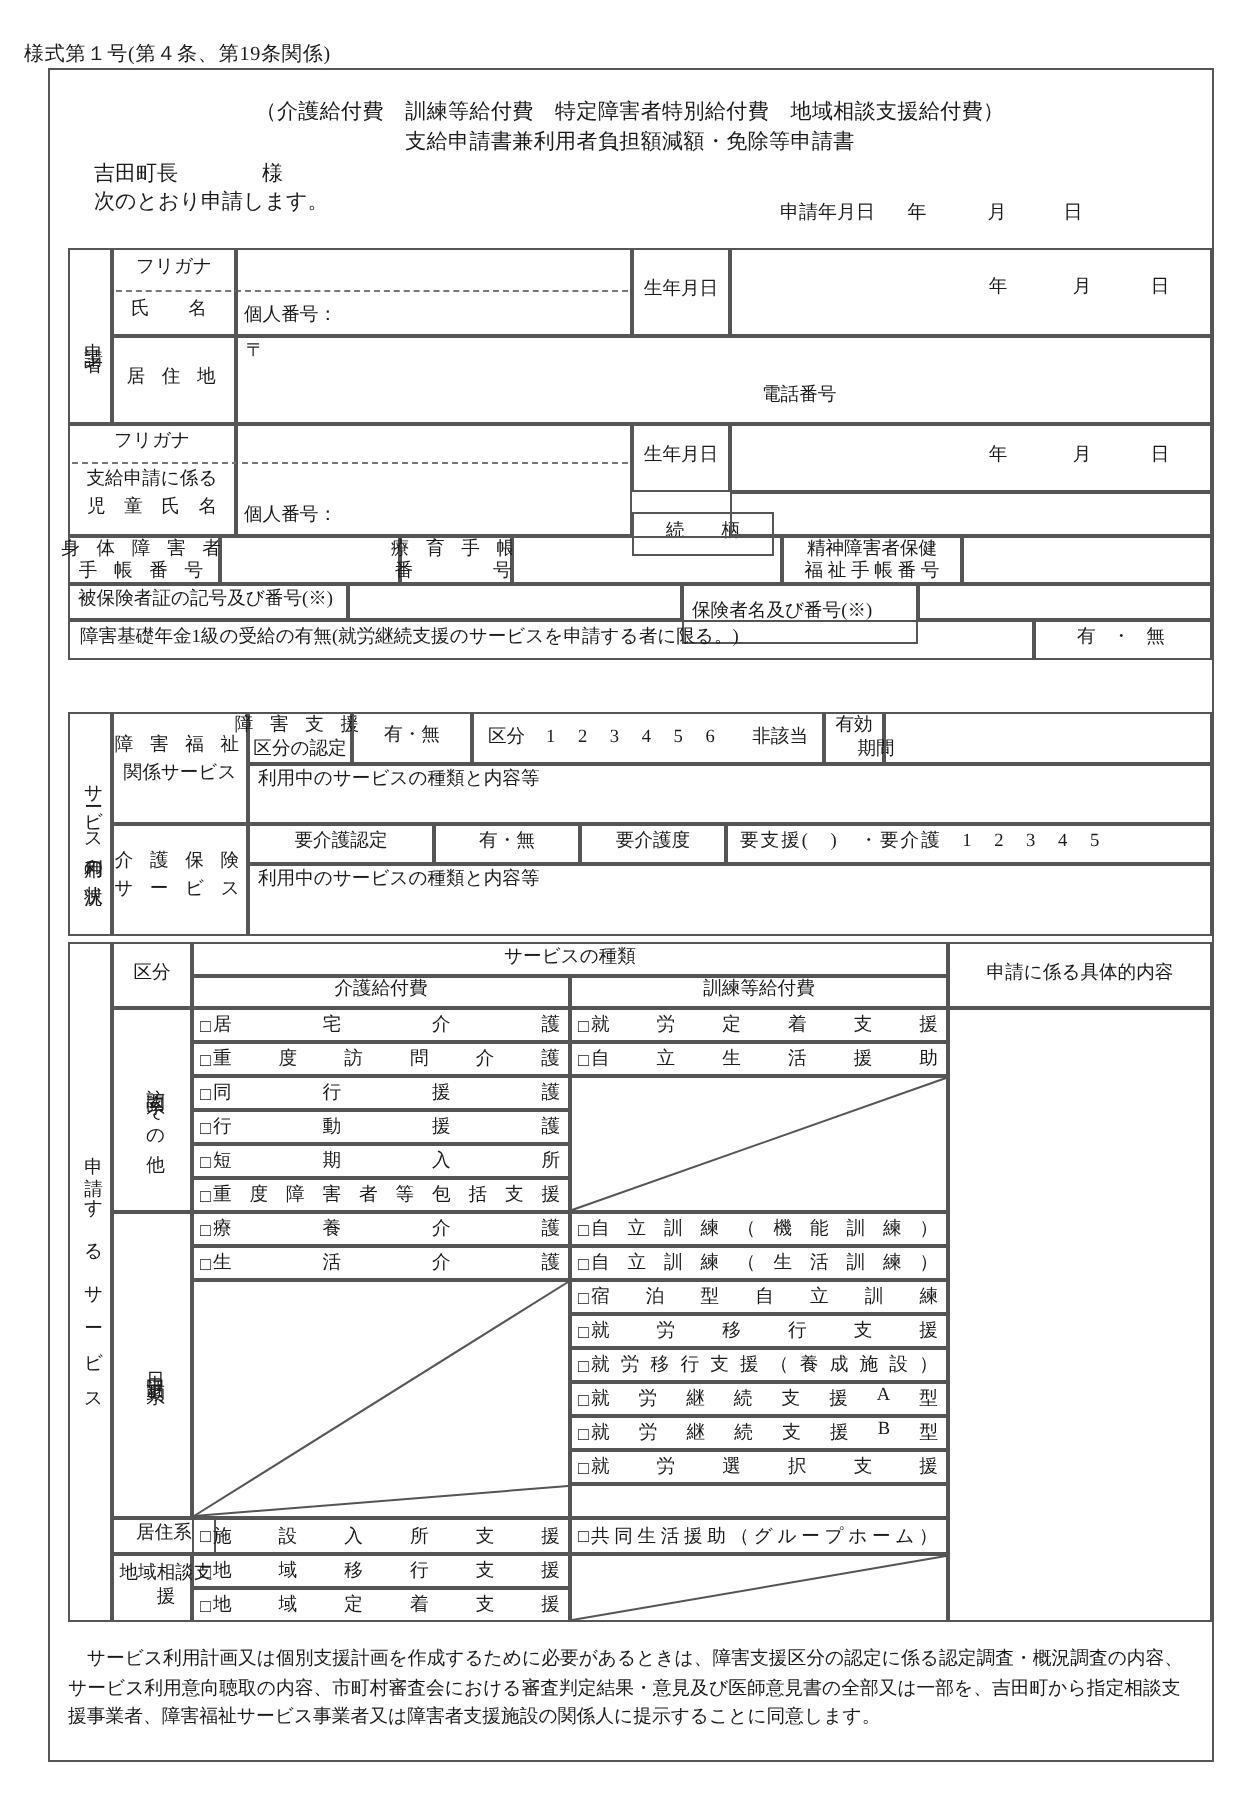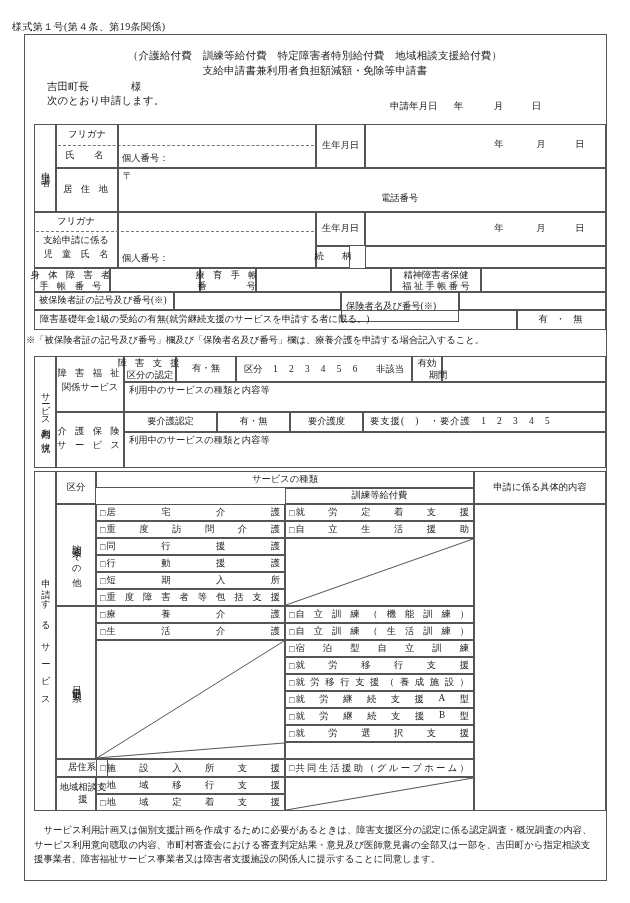--- a/index.html
+++ b/index.html
@@ -140,21 +140,21 @@
     <div class="t lft" style="left:3px;bottom:2px;height:13px;">個人番号：</div>
   </div>
   <div class="cell" style="left:316px;top:212px;width:49px;height:34px;">
     <div class="t ctr" style="left:0;top:0;right:0;bottom:0;">生年月日</div>
   </div>
   <div class="cell" style="left:365px;top:212px;width:241px;height:34px;">
     <div class="t" style="right:6px;top:10px;">
       <span style="display:inline-block;width:44px;text-align:center;">年</span><span style="display:inline-block;width:40px;text-align:center;">月</span><span style="display:inline-block;width:38px;text-align:center;">日</span>
     </div>
   </div>
-  <div class="cell" style="left:316px;top:246px;width:34px;height:22px;">
+  <div class="cell" style="left:316px;top:256px;width:71px;height:22px;">
     <div class="t ctr" style="left:0;top:0;right:0;bottom:0;">続　　柄</div>
   </div>
   <div class="cell" style="left:365px;top:246px;width:241px;height:22px;"></div>
 
   <div class="cell" style="left:34px;top:268px;width:76px;height:24px;">
     <div class="t ctr sp2" style="left:0;top:1px;width:74px;height:11px;">身 体 障 害 者</div>
     <div class="t ctr sp2" style="left:0;top:12px;width:74px;height:11px;">手 帳 番 号</div>
   </div>
   <div class="cell" style="left:110px;top:268px;width:90px;height:24px;"></div>
   <div class="cell" style="left:200px;top:268px;width:56px;height:24px;">
@@ -181,21 +181,20 @@
     <div class="t lft" style="left:5px;top:0;bottom:0;">障害基礎年金1級の受給の有無(就労継続支援のサービスを申請する者に限る。)</div>
   </div>
   <div class="cell" style="left:517px;top:310px;width:89px;height:20px;">
     <div class="t ctr" style="left:0;top:0;right:0;bottom:0;letter-spacing:2px;">
       <span>有</span>
         <span style="padding:0 6px;">・</span>
         <span>無</span>
     </div>
   </div>
 
-  <div class="note" style="left:26px;top:334px;">※「被保険者証の記号及び番号」欄及び「保険者名及び番号」欄は、療養介護を申請する場合記入すること。</div>
 
   <div class="cell" style="left:34px;top:356px;width:22px;height:112px;">
     <div class="t vert" style="left:0;top:0;right:0;bottom:0;letter-spacing:1px;">サービス利用の状況</div>
   </div>
 
   <div class="cell" style="left:56px;top:356px;width:68px;height:56px;">
     <div class="t ctr sp2" style="left:0;top:10px;width:66px;height:13px;">障 害 福 祉</div>
     <div class="t ctr" style="left:0;top:24px;width:66px;height:13px;">関係サービス</div>
   </div>
   <div class="cell" style="left:124px;top:356px;width:52px;height:26px;">
@@ -242,20 +241,23 @@
   <div class="cell" style="left:34px;top:471px;width:22px;height:340px;">
     <div class="t vert" style="left:0;top:0;right:0;bottom:0;letter-spacing:11px;">申請するサービス</div>
   </div>
 
   <div class="cell" style="left:56px;top:471px;width:40px;height:33px;">
     <div class="t ctr" style="left:0;top:0;right:0;bottom:0;">区分</div>
   </div>
 
   <div class="cell" style="left:96px;top:471px;width:378px;height:17px;">
     <div class="t ctr" style="left:0;top:0;right:0;bottom:0;">サービスの種類</div>
+  </div>
+  <div class="cell" style="left:96px;top:488px;width:189px;height:16px;">
+    <div class="t ctr" style="left:0;top:0;right:0;bottom:0;">介護給付費</div>
   </div>
   <div class="cell" style="left:285px;top:488px;width:189px;height:16px;">
     <div class="t ctr" style="left:0;top:0;right:0;bottom:0;">訓練等給付費</div>
   </div>
 
   <div class="cell" style="left:474px;top:471px;width:132px;height:33px;">
     <div class="t ctr" style="left:0;top:0;right:0;bottom:0;">申請に係る具体的内容</div>
   </div>
 
   <div class="cell" style="left:474px;top:504px;width:132px;height:307px;"></div>

